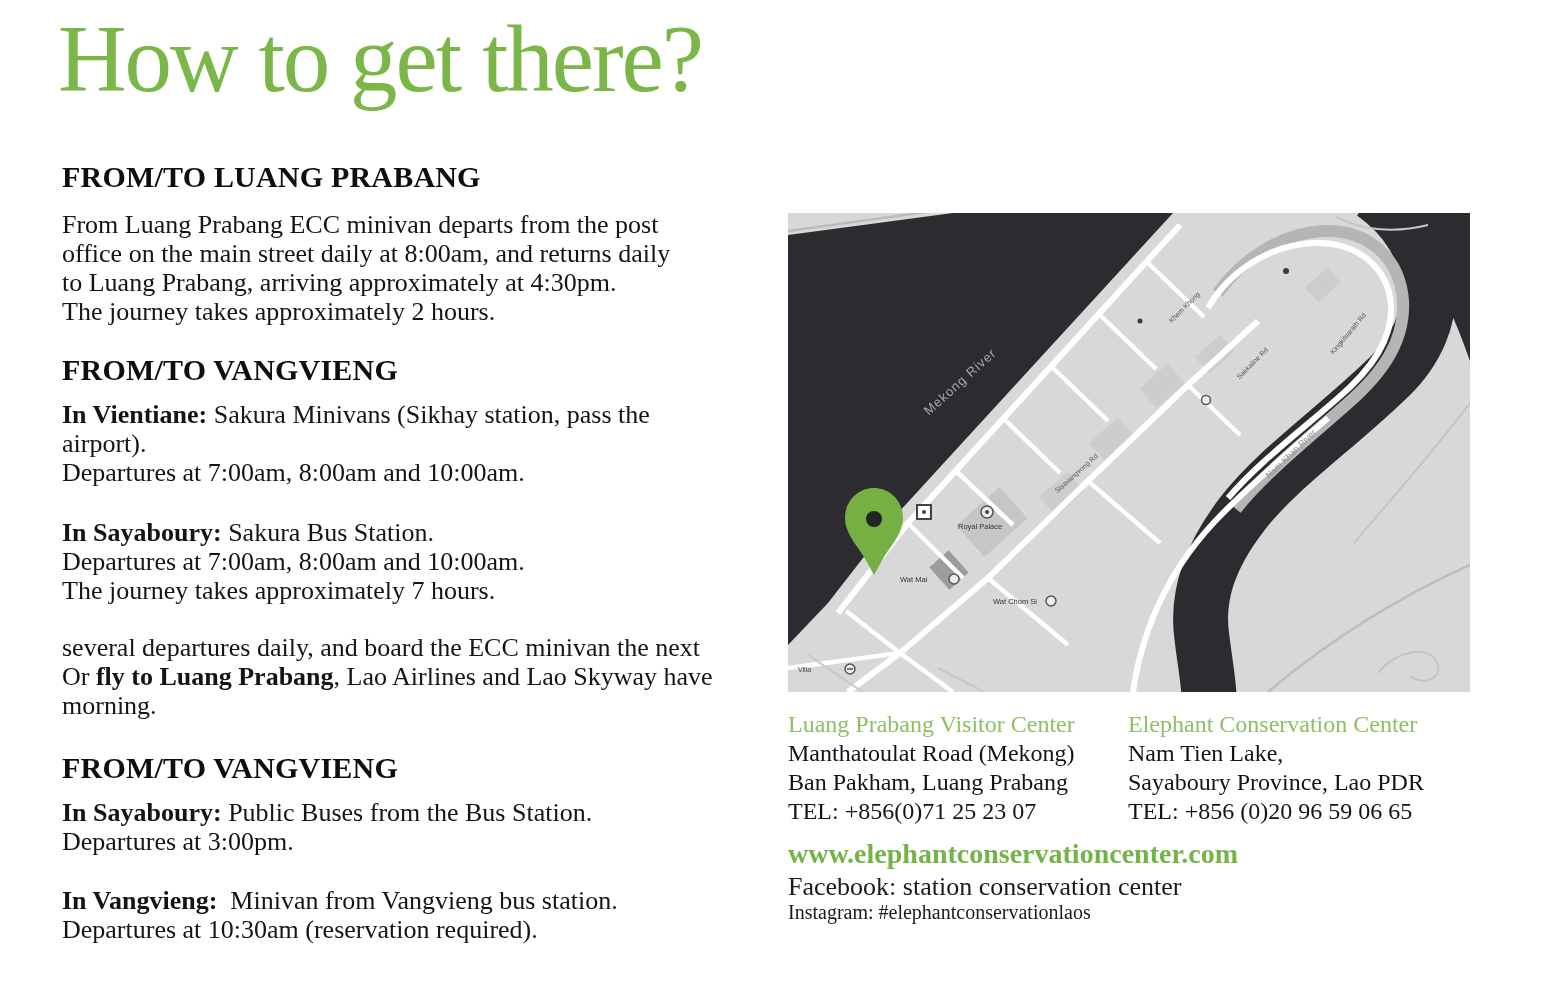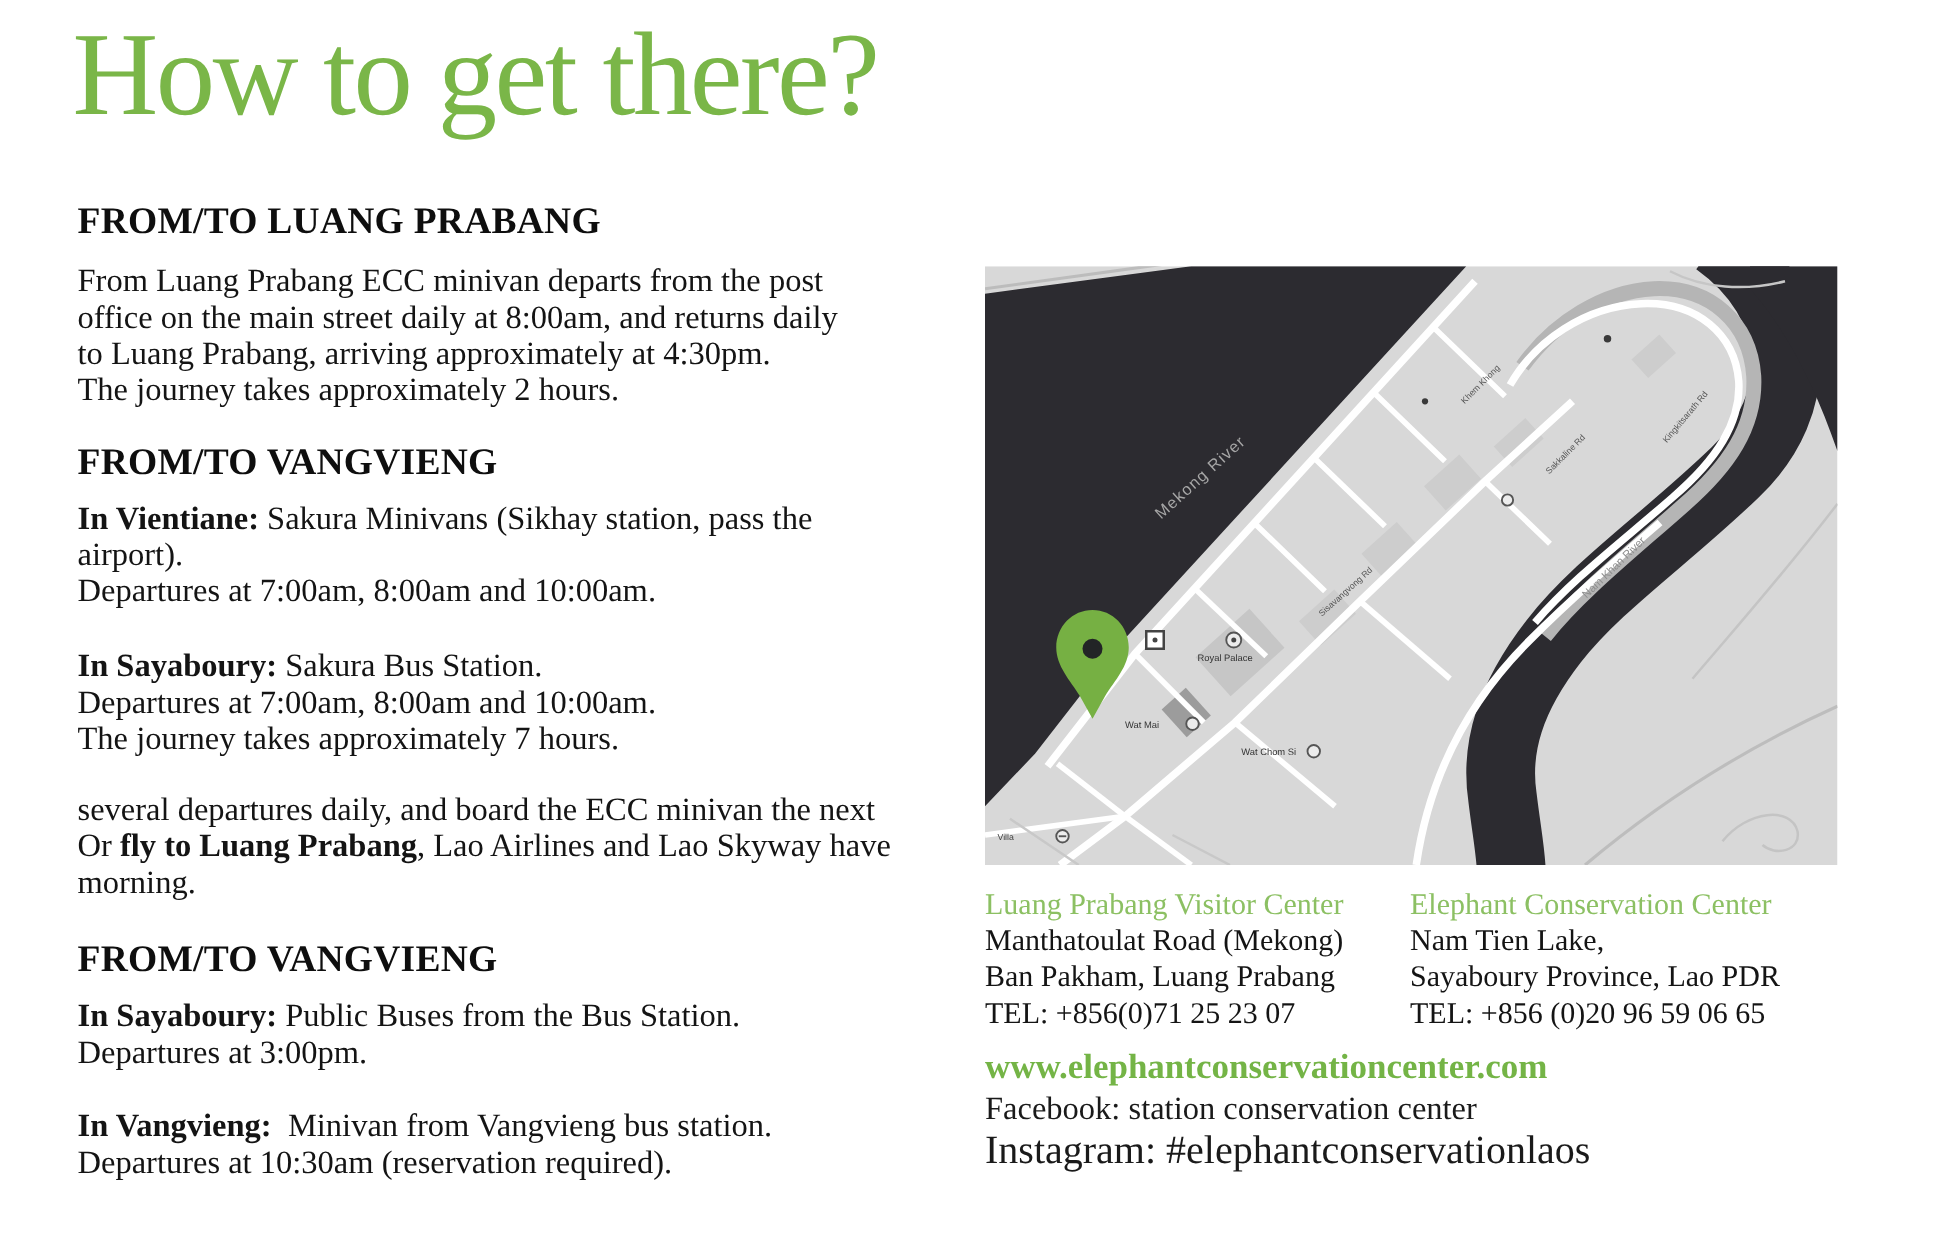--- a/index.html
+++ b/index.html
@@ -16,21 +16,21 @@
   .bl span{white-space:pre;margin-top:16px;}
   .b{font-weight:700;}
   
   #map-wrap{left:788px;top:213px;width:682px;height:479px;}
   .contact{top:710px;width:340px;font-size:24px;line-height:29px;color:#141414;}
   .contact .cname{color:#8cc063;}
   #contact-1{left:788px;}
   #contact-2{left:1128px;}
   #website{left:788px;top:838px;font-size:28px;font-weight:700;color:#74b446;white-space:nowrap;cursor:pointer;}
   #facebook{left:788px;top:872px;font-size:26px;white-space:nowrap;}
-  #instagram{left:788px;top:901px;font-size:32px;white-space:nowrap;}
+  #instagram{left:788px;top:901px;font-size:20px;white-space:nowrap;}
   #email{left:788px;top:931px;font-size:25px;color:#9bc77d;white-space:nowrap;cursor:pointer;}
   svg text{font-family:"Liberation Sans", sans-serif;}
 </style>
 </head>
 <body>
 
 <div id="page">
 
   <div id="title" class="abs">How to get there?</div>
 

